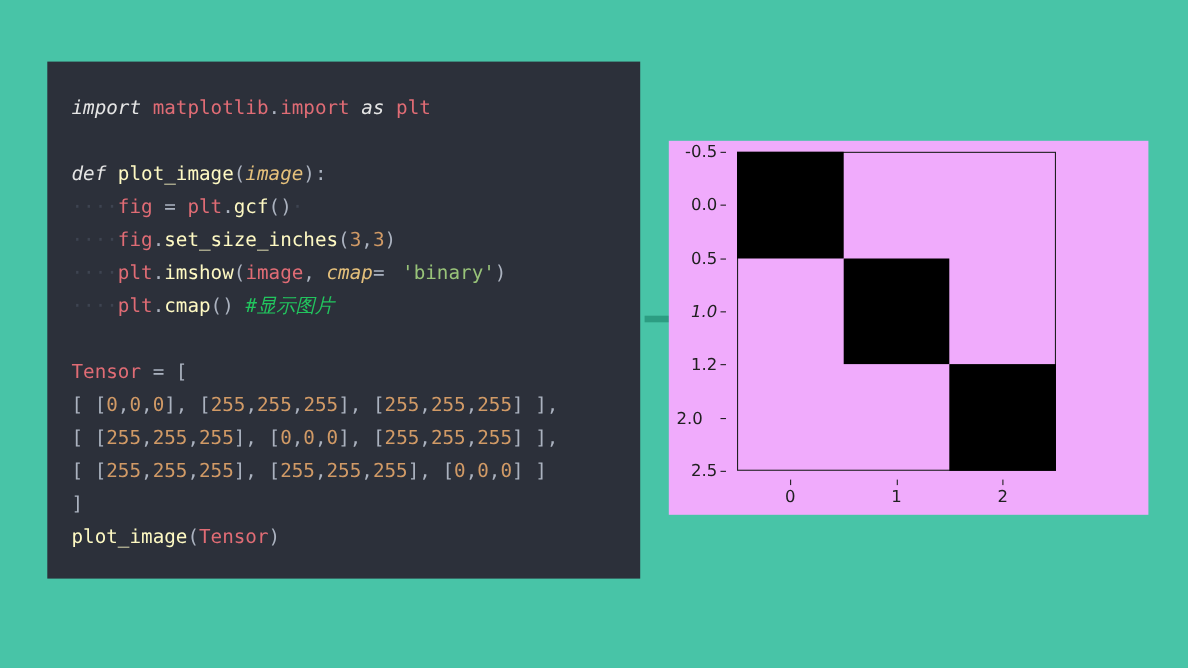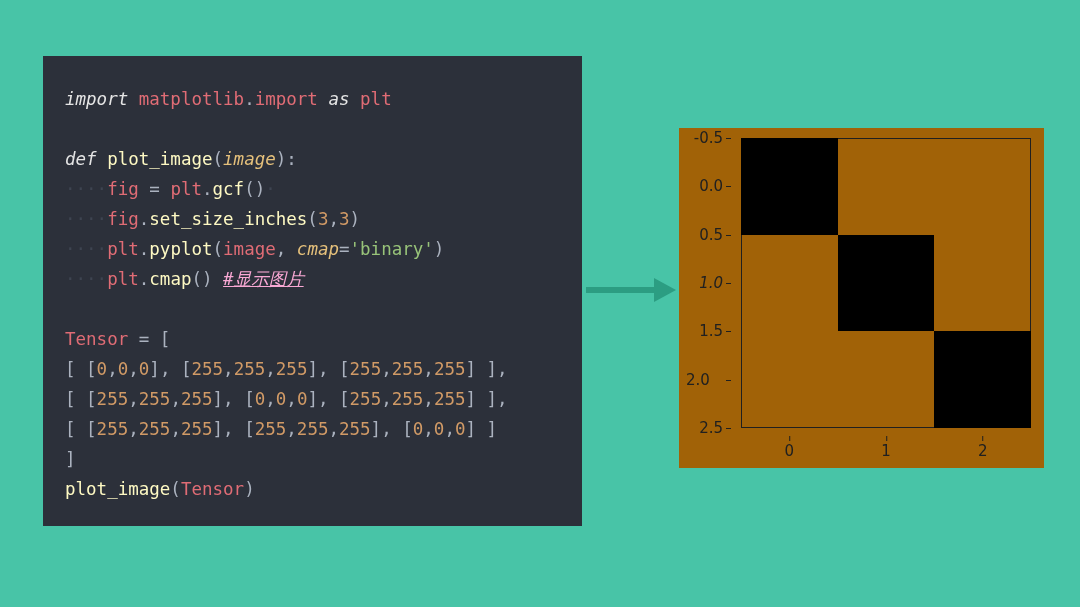--- a/index.html
+++ b/index.html
@@ -21,32 +21,32 @@
     padding: 28px 22px;
     color: #abb2bf;
     font-size: 17.5px;
     line-height: 30px;
     white-space: pre;
   }
   .kw { color: #e5e5e5; font-style: italic; }
   .fn { color: #fef9c3; }
   .param { color: #e5c07b; font-style: italic; }
   .name { color: #e06c75; }
-  .str { color: #98c379; }
+  .str { color: #98c379; margin-left: 16px; }
   .num { color: #d19a66; }
   .punct { color: #abb2bf; }
-  .comment { color: #f9a8d4; font-style: italic; text-decoration: underline; }
+  .comment { color: #22c55e; font-style: italic; }
   .indent { color: #3e4451; }
   .plot-panel {
     position: absolute;
     right: 36px;
     top: 128px;
-    width: 365px;
+    width: 436px;
     height: 340px;
-    background: #a16207;
+    background: #f0abfc;
   }
   .axes {
     position: absolute;
     left: 62px;
     top: 10px;
     width: 290px;
     height: 290px;
   }
   .axes-border {
     position: absolute;
@@ -120,21 +120,21 @@
   }
 </style>
 </head>
 <body>
 
 <div class="code-panel"><span class="kw">import</span> <span class="name">matplotlib</span><span class="punct">.</span><span class="name">import</span> <span class="kw">as</span> <span class="name">plt</span>
 
 <span class="kw">def</span> <span class="fn">plot_image</span><span class="punct">(</span><span class="param">image</span><span class="punct">):</span>
 <span class="indent">····</span><span class="name">fig</span><span class="punct"> = </span><span class="name">plt</span><span class="punct">.</span><span class="fn">gcf</span><span class="punct">()</span><span class="indent">·</span>
 <span class="indent">····</span><span class="name">fig</span><span class="punct">.</span><span class="fn">set_size_inches</span><span class="punct">(</span><span class="num">3</span><span class="punct">,</span><span class="num">3</span><span class="punct">)</span>
-<span class="indent">····</span><span class="name">plt</span><span class="punct">.</span><span class="fn">pyplot</span><span class="punct">(</span><span class="name">image</span><span class="punct">, </span><span class="param">cmap</span><span class="punct">=</span><span class="str">'binary'</span><span class="punct">)</span>
+<span class="indent">····</span><span class="name">plt</span><span class="punct">.</span><span class="fn">imshow</span><span class="punct">(</span><span class="name">image</span><span class="punct">, </span><span class="param">cmap</span><span class="punct">=</span><span class="str">'binary'</span><span class="punct">)</span>
 <span class="indent">····</span><span class="name">plt</span><span class="punct">.</span><span class="fn">cmap</span><span class="punct">()</span><span> </span><span class="comment">#显示图片</span>
 
 <span class="name">Tensor</span><span class="punct"> = [</span>
 <span id="tr0">[ [<span class="num">0</span>,<span class="num">0</span>,<span class="num">0</span>], [<span class="num">255</span>,<span class="num">255</span>,<span class="num">255</span>], [<span class="num">255</span>,<span class="num">255</span>,<span class="num">255</span>] ],</span>
 <span id="tr1">[ [<span class="num">255</span>,<span class="num">255</span>,<span class="num">255</span>], [<span class="num">0</span>,<span class="num">0</span>,<span class="num">0</span>], [<span class="num">255</span>,<span class="num">255</span>,<span class="num">255</span>] ],</span>
 <span id="tr2">[ [<span class="num">255</span>,<span class="num">255</span>,<span class="num">255</span>], [<span class="num">255</span>,<span class="num">255</span>,<span class="num">255</span>], [<span class="num">0</span>,<span class="num">0</span>,<span class="num">0</span>] ]</span>
 <span class="punct">]</span>
 <span class="fn">plot_image</span><span class="punct">(</span><span class="name">Tensor</span><span class="punct">)</span></div>
 
 <div class="arrow">
@@ -148,21 +148,21 @@
     <div id="cells">
         <div class="cell" style="left: 0px; top: 0px; width: 96.6667px; height: 96.6667px;"></div>
         <div class="cell" style="left: 96.6667px; top: 96.6667px; width: 96.6667px; height: 96.6667px;"></div>
         <div class="cell" style="left: 193.333px; top: 193.333px; width: 96.6667px; height: 96.6667px;"></div>
       </div>
     <div id="yticks">
         <div class="ytick" style="top: 0px;">-0.5</div>
         <div class="ytick" style="top: 48.3333px;">0.0</div>
         <div class="ytick" style="top: 96.6667px;">0.5</div>
         <div class="ytick" style="top: 145px; font-style: italic;">1.0</div>
-        <div class="ytick" style="top: 193.333px;">1.5</div>
+        <div class="ytick" style="top: 193.333px;">1.2</div>
         <div class="ytick" style="top: 241.667px; text-align: center;">2.0</div>
         <div class="ytick" style="top: 290px;">2.5</div>
       </div>
     <div id="xticks">
         <div class="xtick" style="left: 48.3333px;">0</div>
         <div class="xtick" style="left: 145px;">1</div>
         <div class="xtick" style="left: 241.667px;">2</div>
       </div>
   </div>
 </div>

